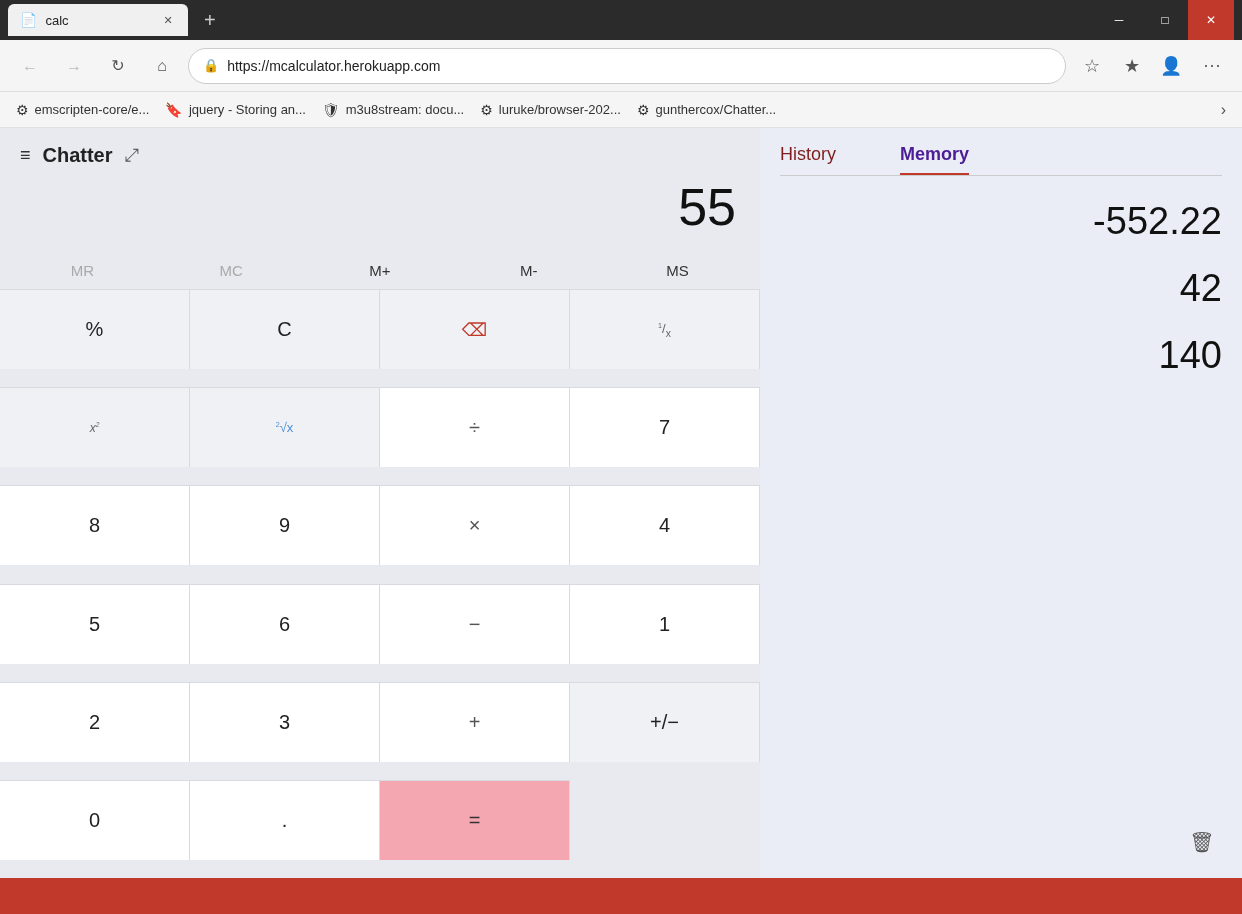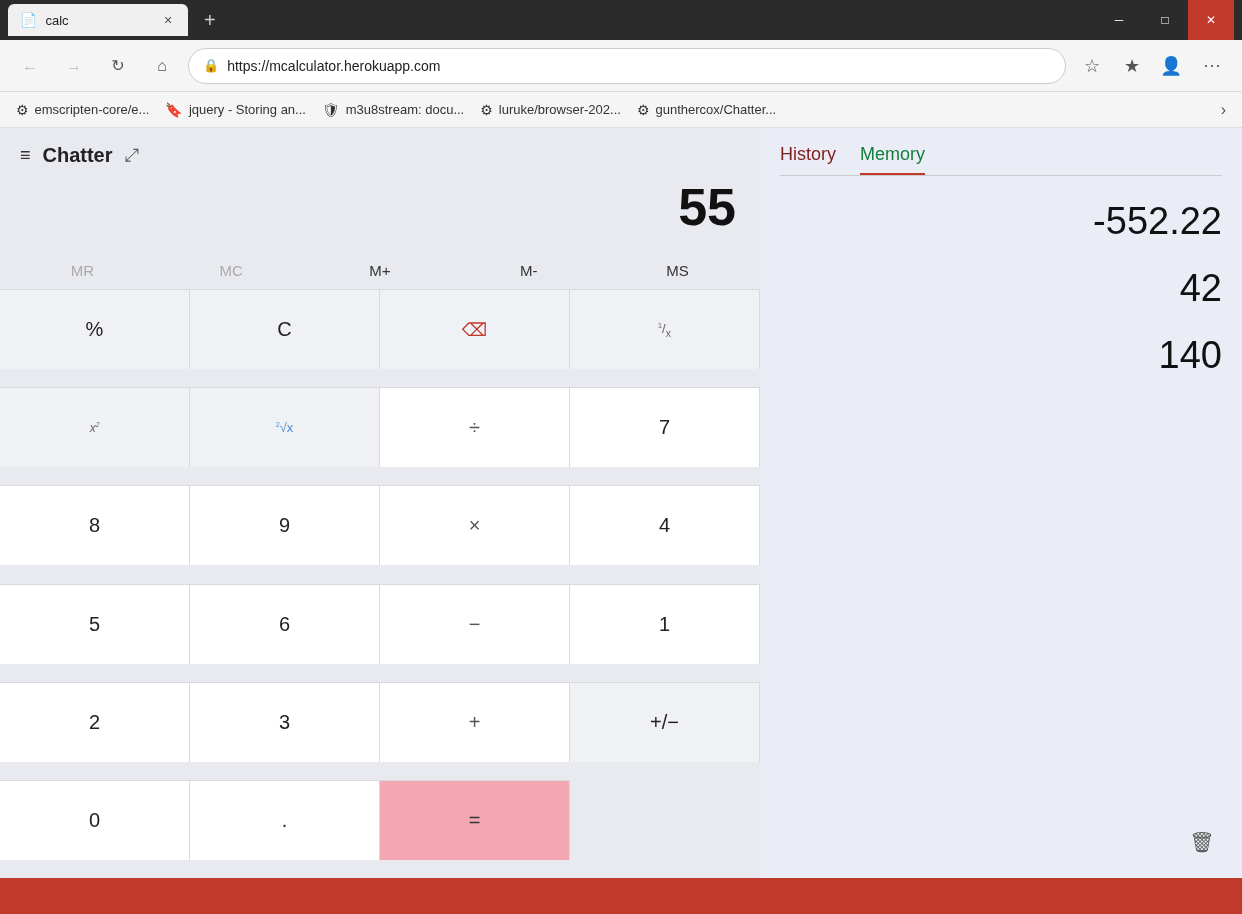--- a/index.html
+++ b/index.html
@@ -176,21 +176,21 @@
       color: #555;
       cursor: pointer;
     }
 
     .calc-display {
       padding: 8px 24px 16px;
       text-align: right;
     }
     .calc-result {
       font-size: 52px;
-      font-weight: 700;
+      font-weight: 400;
       color: #111;
       line-height: 1.1;
     }
 
     .calc-memory-row {
       display: grid;
       grid-template-columns: repeat(5, 1fr);
       padding: 0 8px;
       gap: 0;
     }
@@ -243,23 +243,24 @@
       margin-bottom: 16px;
     }
     .right-tab {
       font-size: 18px;
       color: #7f1d1d;
       cursor: pointer;
       padding-bottom: 8px;
       border-bottom: 2px solid transparent;
     }
     .right-tab.active {
-      color: #15803d;
+      color: #4c1d95;
       border-bottom: 2px solid #c0392b;
-      font-weight: 400;
+      font-weight: 700;
+      margin-left: 40px;
     }
     .memory-values {
       display: flex;
       flex-direction: column;
       align-items: flex-end;
       gap: 24px;
       padding-top: 8px;
     }
     .memory-value {
       font-size: 38px;

